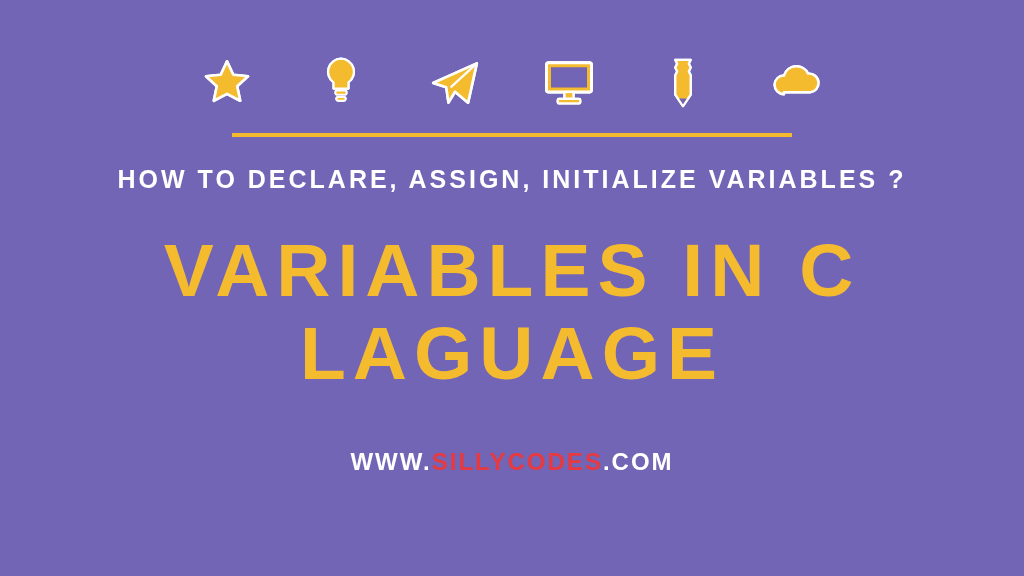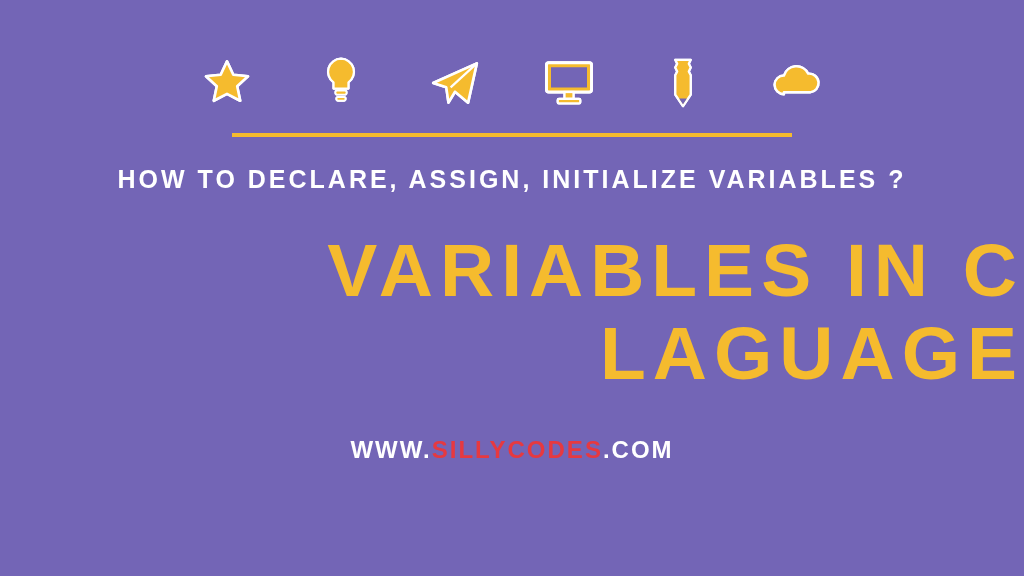--- a/index.html
+++ b/index.html
@@ -49,31 +49,32 @@
       letter-spacing: 3px;
       text-align: center;
       margin-bottom: 35px;
       font-family: 'Arial', sans-serif;
     }
     .main-title {
       color: #f5bb2e;
       font-size: 75px;
       font-weight: 900;
       letter-spacing: 7px;
-      text-align: right;
+      text-align: center;
       line-height: 1.1;
       margin-bottom: 42px;
       font-family: 'Arial Black', 'Arial', sans-serif;
     }
     .website {
       font-size: 24px;
       font-weight: 900;
       letter-spacing: 2px;
       text-align: center;
       font-family: 'Arial Black', 'Arial', sans-serif;
+      margin-top: 12px;
     }
     .website .white { color: #ffffff; }
     .website .red { color: #e63940; }
   </style>
 </head>
 <body>
 
 <div class="icon-row">
   <span class="icon-wrap">
     <svg width="52" height="52" viewBox="0 0 24 24">

